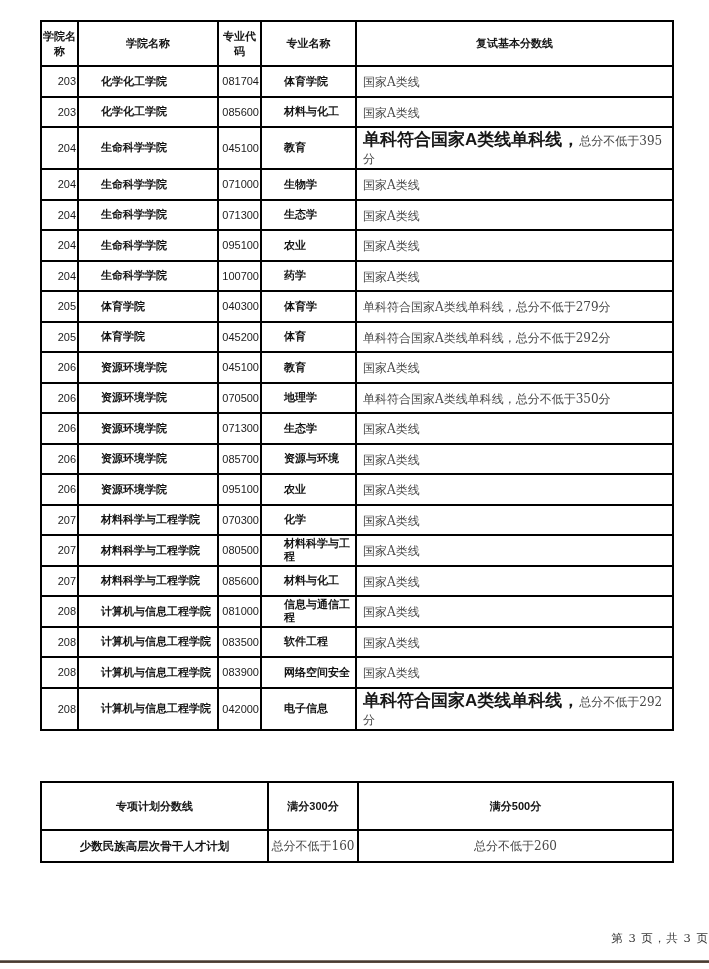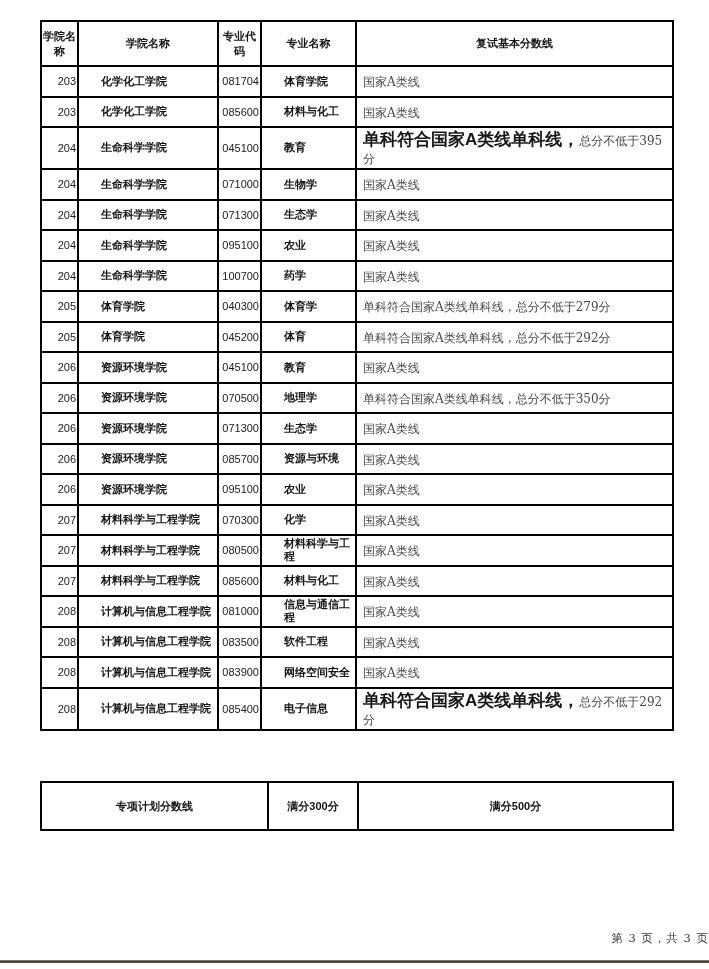--- a/index.html
+++ b/index.html
@@ -280,21 +280,21 @@
     <td class="code">208</td>
     <td class="name">计算机与信息工程学院</td>
     <td class="code">083900</td>
     <td class="name">网络空间安全</td>
     <td class="score"><span class="score-head"></span><span>国家A类线</span></td>
   </tr>
 
   <tr>
     <td class="code">208</td>
     <td class="name">计算机与信息工程学院</td>
-    <td class="code">085400</td>
+    <td class="code">042000</td>
     <td class="name">电子信息</td>
     <td class="score"><span class="score-head">单科符合国家A类线单科线，</span><span>总分不低于292分</span></td>
   </tr>
 </tbody>
   </table>
 </div>
 
 <div class="tbl-wrap tbl2-pos">
   <table class="t2">
     <colgroup>
@@ -303,19 +303,24 @@
       <col style="width:315px">
     </colgroup>
     <thead>
       <tr>
         <th>专项计划分数线</th>
         <th>满分300分</th>
         <th>满分500分</th>
       </tr>
     </thead>
     <tbody>
+  <tr>
+    <td class="sp-name">少数民族高层次骨干人才计划</td>
+    <td class="sp-val">总分不低于160</td>
+    <td class="sp-val">总分不低于260</td>
+  </tr>
 
 </tbody>
   </table>
 </div>
 
 <div class="footer">第 3 页，共 3 页</div>
 <div class="page-edge"></div>
 
 </body></html>

